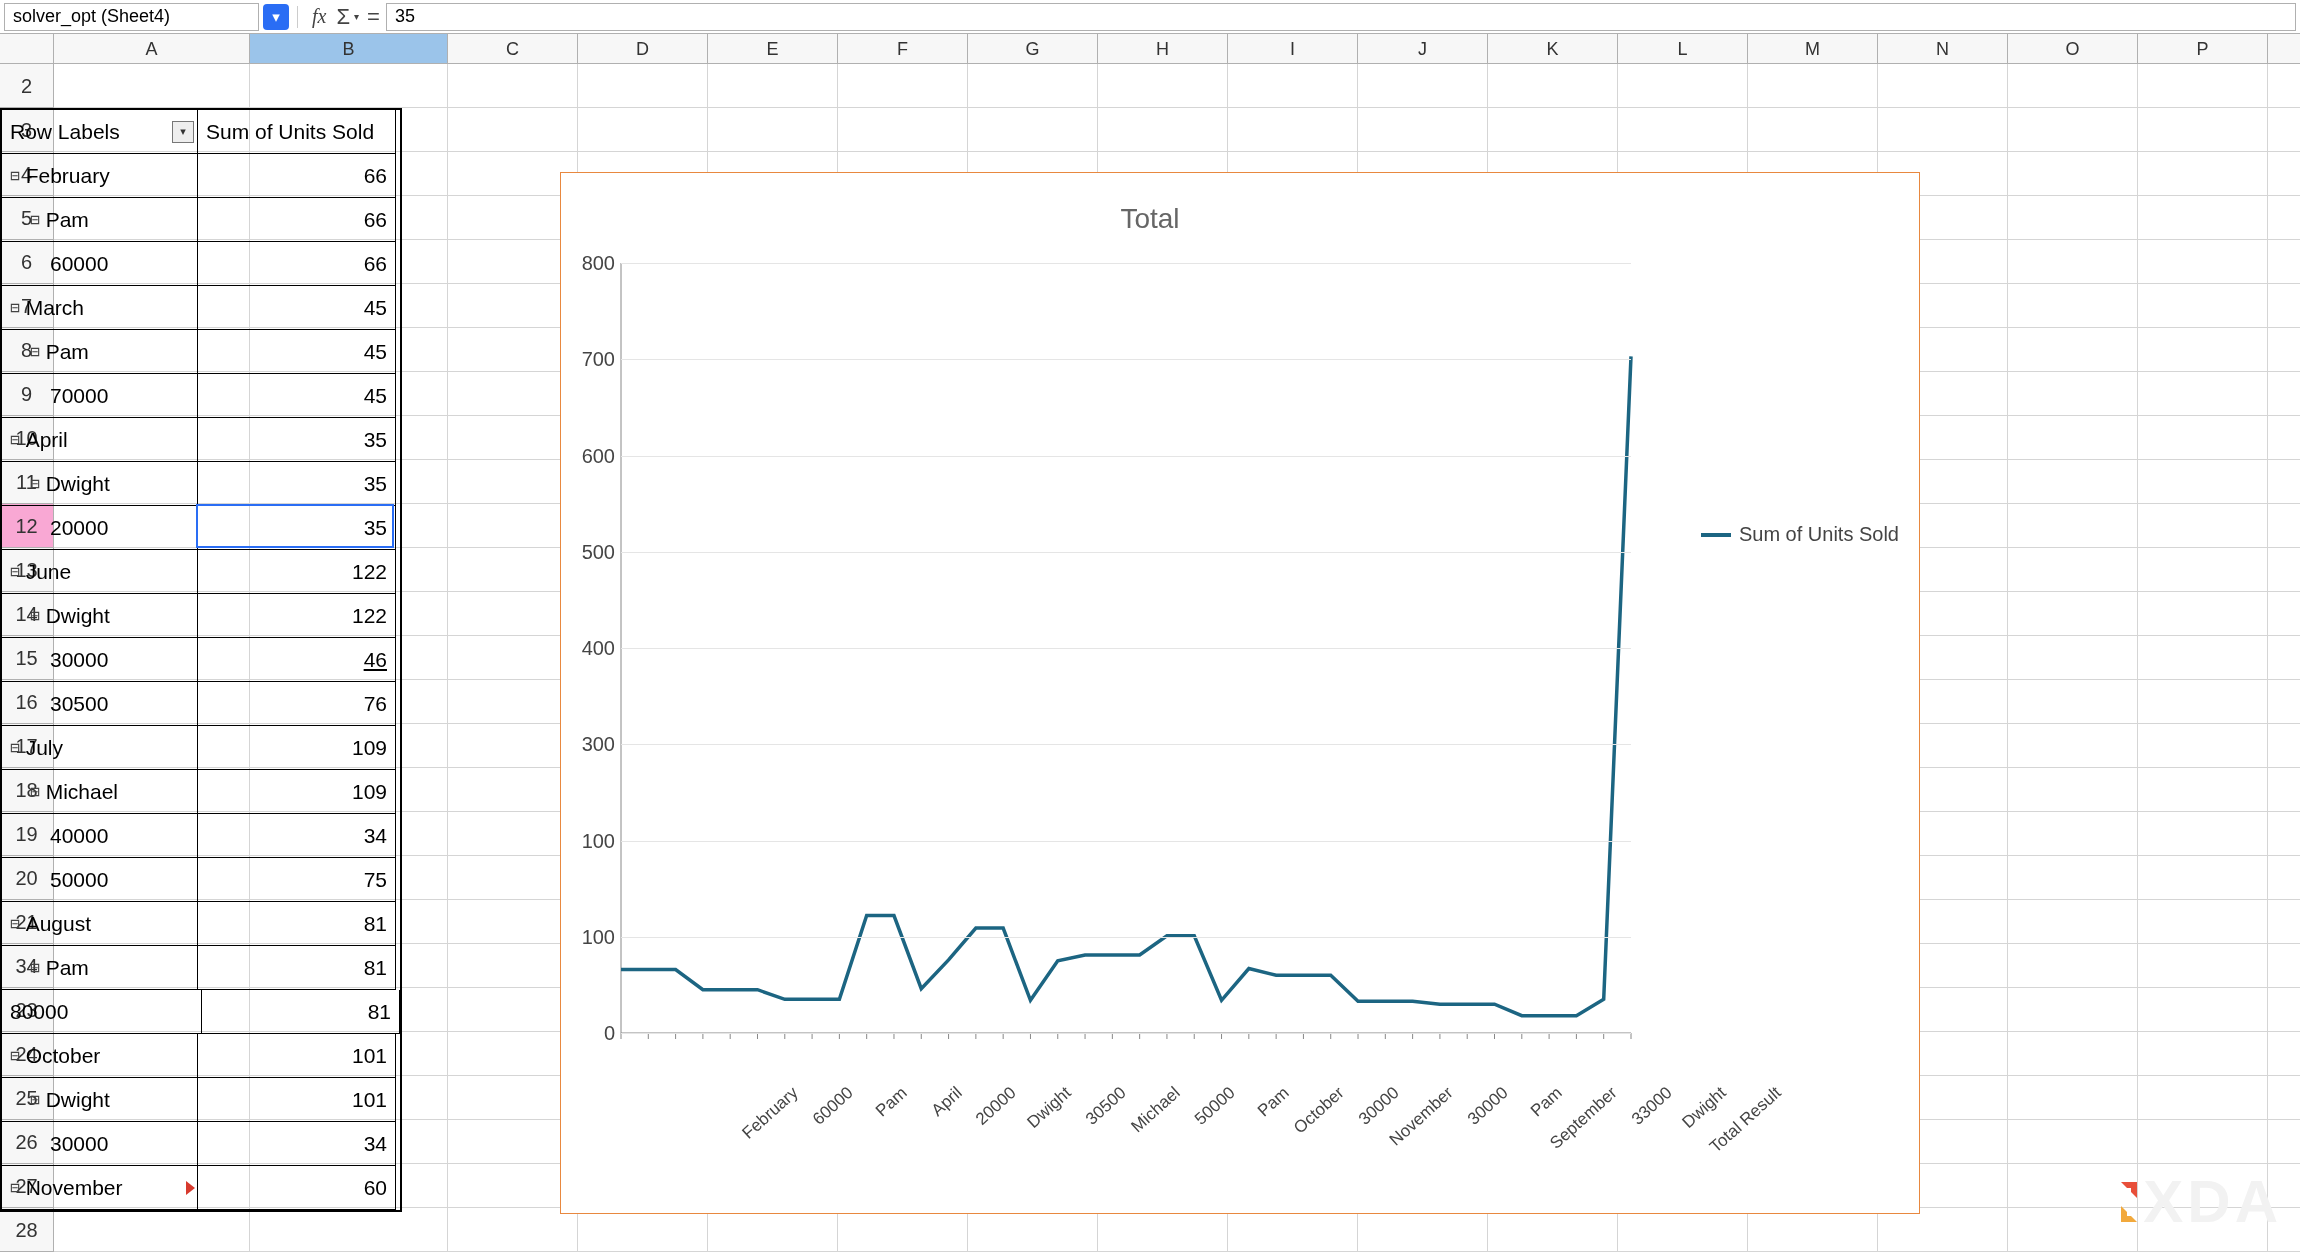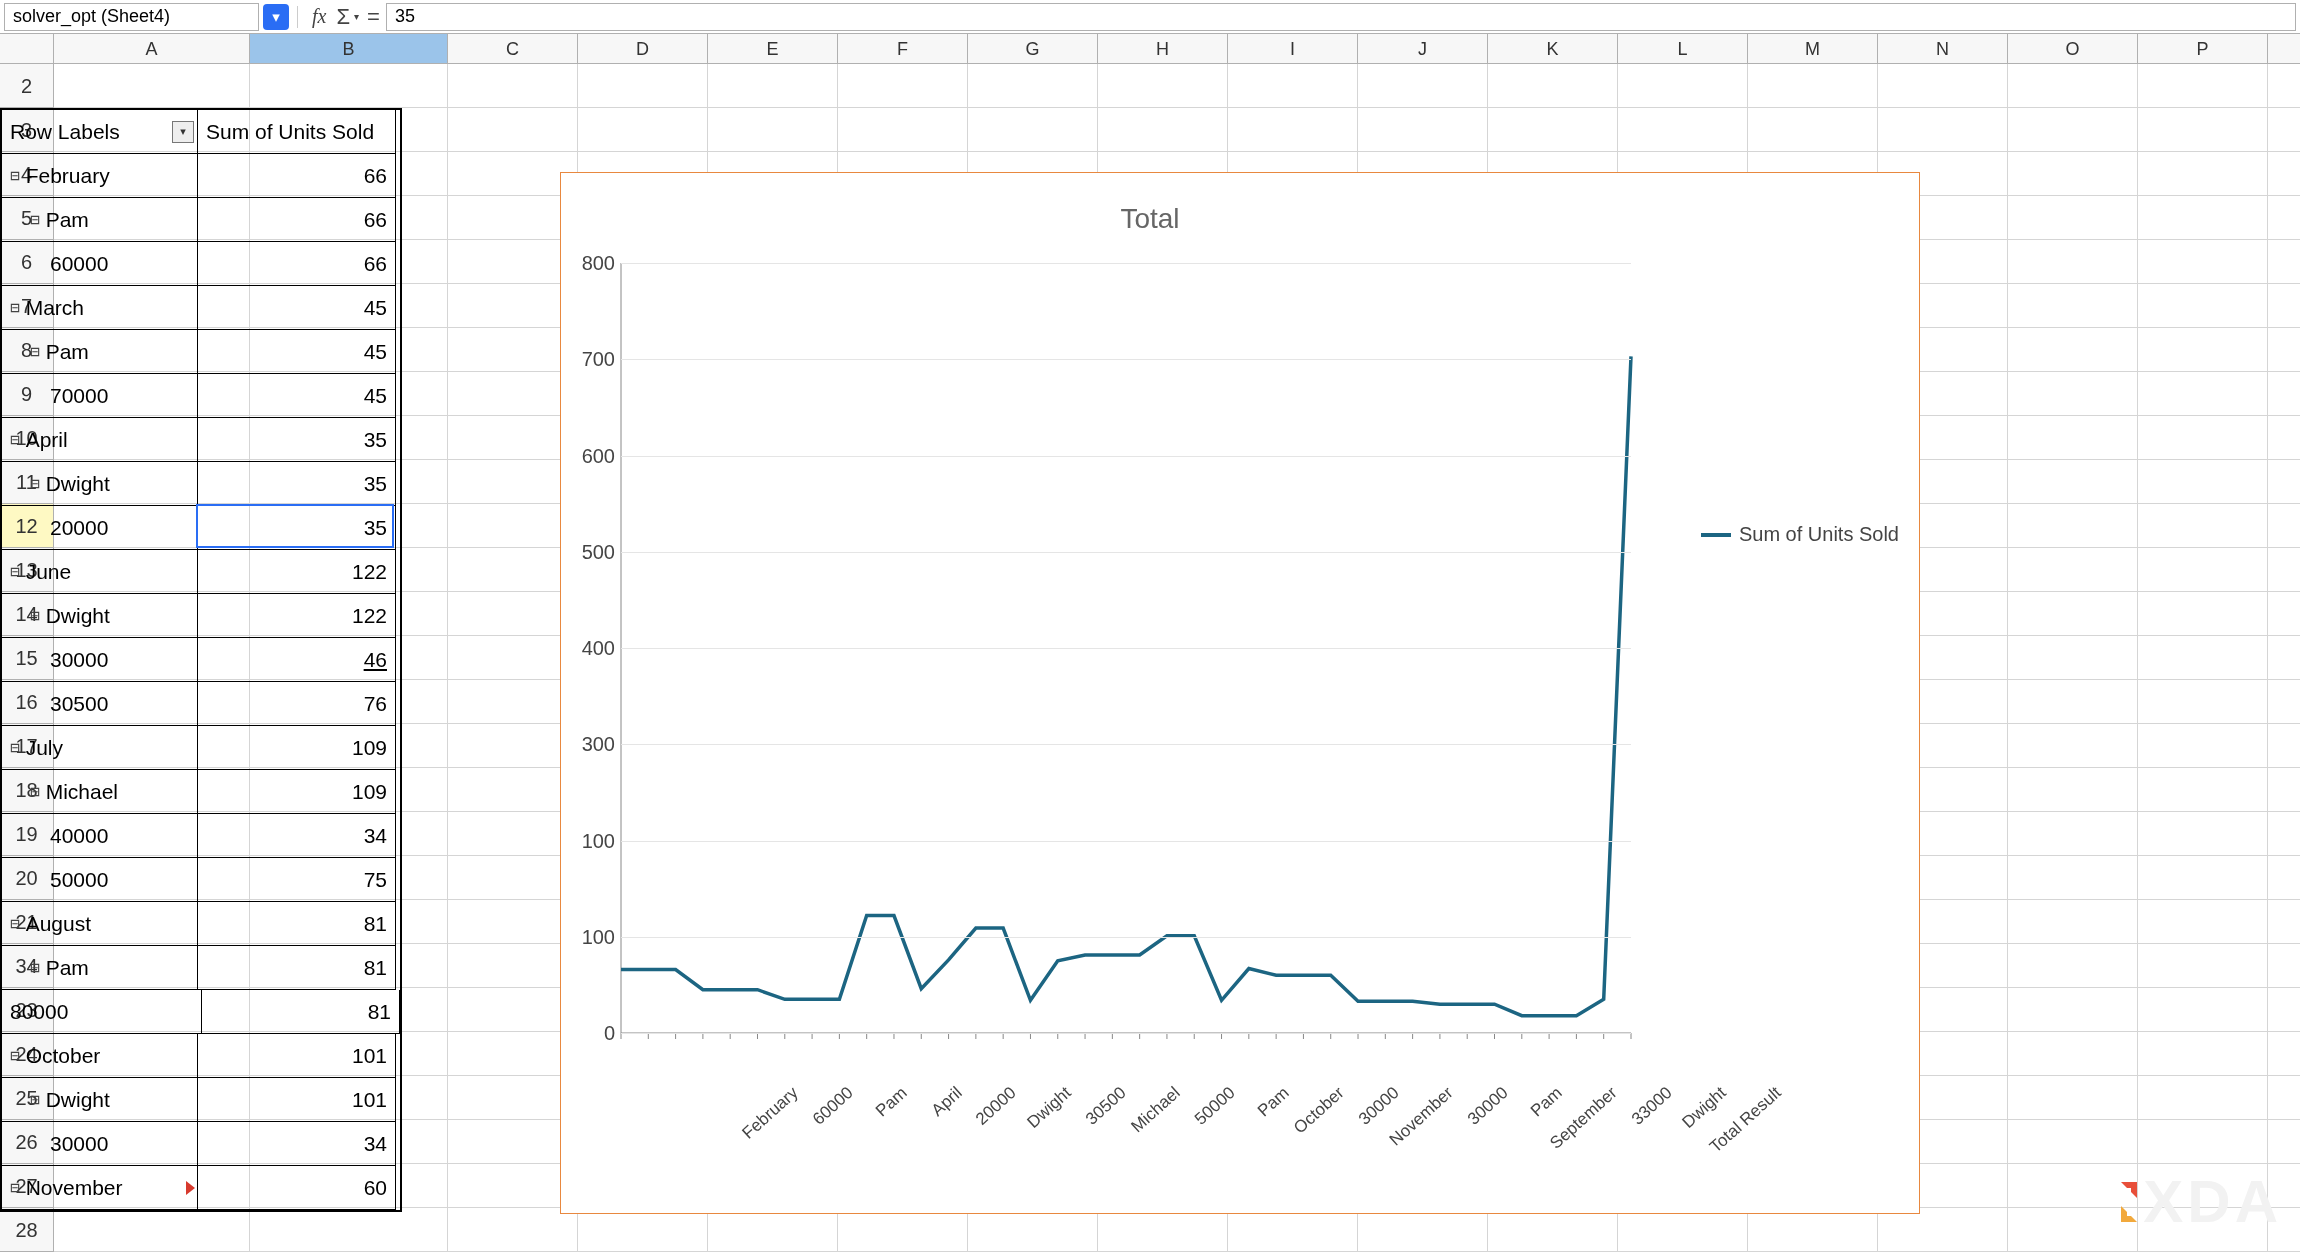--- a/index.html
+++ b/index.html
@@ -73,21 +73,21 @@
     flex-shrink: 0;
   }
   .col-hdr.sel { background:#9bc4ea; }
   .row-headers {
     position:absolute; top:30px; left:0; width:54px; bottom:0;
   }
   .row-hdr {
     width:54px; height:44px; border-right:1px solid #b0b0b0; border-bottom:1px solid #b0b0b0;
     background:#f7f7f7; color:#333; text-align:center; line-height:44px; font-size:20px;
   }
-  .row-hdr.sel { background:#fef9c3; }
+  .row-hdr.sel { background:#f9a8d4; }
   .cells {
     position:absolute; top:30px; left:54px; right:0; bottom:0;
   }
   .row-cells {
     display:flex; height:44px;
   }
   .cell {
     height:44px; border-right:1px solid #d5d5d5; border-bottom:1px solid #d5d5d5;
     flex-shrink: 0;
   }

